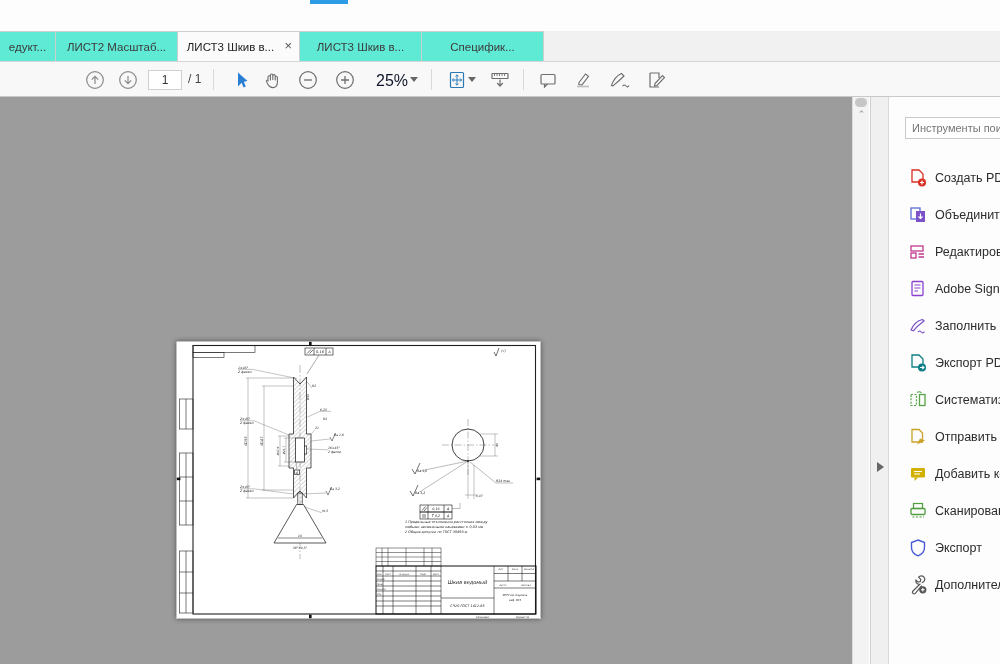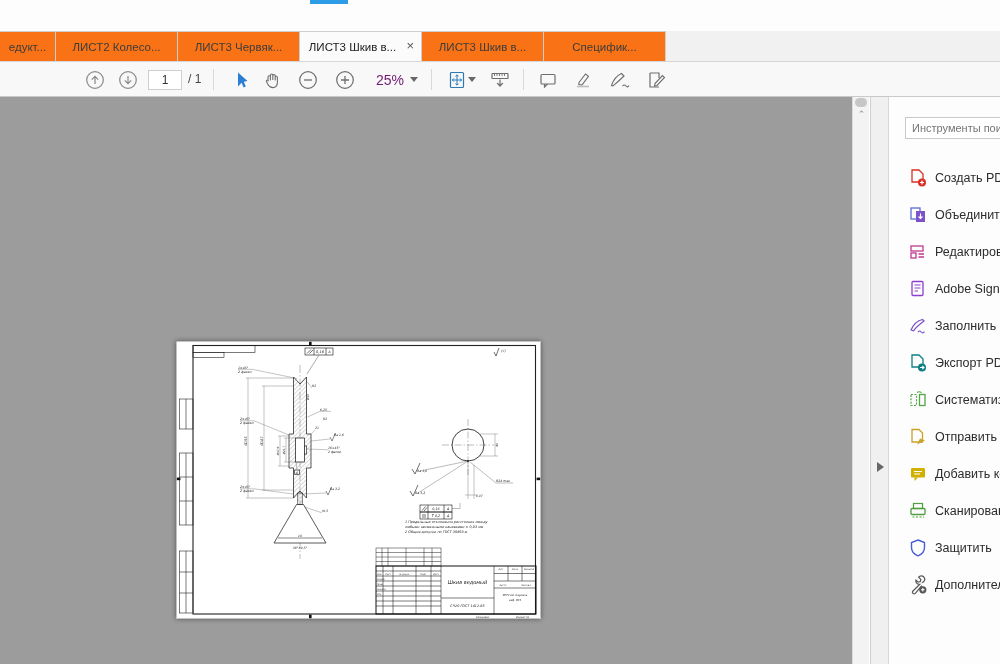--- a/index.html
+++ b/index.html
@@ -5,34 +5,34 @@
   * { margin:0; padding:0; box-sizing:border-box; }
   html,body { width:1000px; height:664px; overflow:hidden; font-family:"Liberation Sans", sans-serif; background:#fff; }
   .app { position:relative; width:1000px; height:664px; background:#fff; }
 
   
   .titlebar { position:absolute; left:0; top:0; width:1000px; height:31px; background:#fdfdfd; }
   .accent-bar { position:absolute; left:310px; top:0; width:38px; height:4px; }
 
   
   .tabbar { position:absolute; left:0; top:31px; width:1000px; height:31px; background:#f1f1f1; border-bottom:1px solid #d6d6d6; display:flex; }
-  .tab { height:30px; border:1px solid #cecece; border-bottom:none; background:#f97316; color:#3c3c3c; font-size:11.5px;
+  .tab { height:30px; border:1px solid #cecece; border-bottom:none; background:#5eead4; color:#3c3c3c; font-size:11.5px;
          display:flex; align-items:center; justify-content:center; white-space:nowrap; overflow:hidden; position:relative; flex:0 0 123px; margin-left:-1px; }
   .tab.partial { flex:0 0 56px; margin-left:0; border-left:none; }
   .tab.active { background:#fbfbfb; color:#222; }
   .tab .close { position:absolute; right:7px; top:7px; font-size:13px; line-height:13px; color:#555; cursor:default; }
   .tab.active .lbl { padding-right:16px; }
 
   
   .toolbar { position:absolute; left:0; top:62px; width:1000px; height:35px; background:#f8f8f8; border-bottom:1px solid #c9c9c9; }
   .tbtn { position:absolute; top:7px; width:22px; height:22px; display:flex; align-items:center; justify-content:center; }
   .tsep { position:absolute; top:7px; width:1px; height:21px; background:#d8d8d8; }
   .page-input { position:absolute; left:148px; top:8px; width:34px; height:20px; border:1px solid #cfcfcf; background:#fff; text-align:center; font-size:12px; color:#333; font-family:"Liberation Sans",sans-serif; }
   .page-total { position:absolute; left:188px; top:10px; font-size:12px; color:#444; }
-  .zoom-val { position:absolute; left:376px; top:10px; font-size:14px; color:#701a75; }
+  .zoom-val { position:absolute; left:376px; top:10px; font-size:16px; color:#0f172a; }
   .caret { width:0; height:0; border-left:4px solid transparent; border-right:4px solid transparent; border-top:5px solid #666; display:inline-block; }
   .caret-abs { position:absolute; top:15px; }
 
   
   .docpane { position:absolute; left:0; top:97px; width:852px; height:567px; background:#9c9c9c; }
   .page { position:absolute; left:176px; top:244px; width:365px; height:278px; background:#fff; box-shadow:0 0 5px rgba(0,0,0,.45); }
 
   .scrollbar { position:absolute; left:852px; top:97px; width:17px; height:567px; background:#f3f3f3; border-left:1px solid #dcdcdc; }
   .sb-thumb { position:absolute; left:2px; top:1px; width:12px; height:9px; background:#c6c6c6; border-radius:5px; }
   .sb-up { position:absolute; left:0; top:12px; width:17px; text-align:center; color:#909090; font-size:9px; }
@@ -57,24 +57,21 @@
 
   <div class="titlebar">
     <div class="accent-bar" style="background:#2e9be6;"></div>
   </div>
 
   <div class="tabbar">
     <div class="tab partial">
         <span class="lbl">едукт...</span>
       </div>
     <div class="tab">
-        <span class="lbl">ЛИСТ2 Колесо...</span>
-      </div>
-    <div class="tab">
-        <span class="lbl">ЛИСТ3 Червяк...</span>
+        <span class="lbl">ЛИСТ2 Масштаб...</span>
       </div>
     <div class="tab active">
       <span class="lbl">ЛИСТ3 Шкив в...</span>
       <span class="close">×</span>
     </div>
     <div class="tab">
         <span class="lbl">ЛИСТ3 Шкив в...</span>
       </div>
     <div class="tab">
         <span class="lbl">Специфик...</span>
@@ -453,21 +450,21 @@
               <rect x="3" y="7.5" width="14" height="6" rx="1" fill="none" stroke="#4f9e3f" stroke-width="1.3"></rect>
               <path d="M4.5 16 H6.5 M8 16 H10 M11.5 16 H13.5 M15 16 H16" stroke="#4f9e3f" stroke-width="1.2"></path>
             </svg></span>
         <span class="tlabel">Сканирование и распознавание</span>
       </div>
 
       <div class="tool-item">
         <span class="ticon"><svg width="20" height="20" viewBox="0 0 20 20">
               <path d="M10,2 L16.5,4.5 V9.5 C16.5,13.5 14,16.3 10,17.8 C6,16.3 3.5,13.5 3.5,9.5 V4.5 Z" fill="none" stroke="#4a5bd4" stroke-width="1.4"></path>
             </svg></span>
-        <span class="tlabel">Защитить</span>
+        <span class="tlabel">Экспорт</span>
       </div>
 
       <div class="tool-item">
         <span class="ticon"><svg width="20" height="20" viewBox="0 0 20 20">
               <path d="M13.8,7.6 a3.4,3.4 0 1 0 -3.2,-5.4 l2.2,2.2 -0.5,2.2 -2.2,0.5 -2.1,-2.1 a3.4,3.4 0 0 0 3.6,4.4 L5,16 a1.6,1.6 0 0 0 2.3,2.3 l6.5,-7.7" fill="none" stroke="#555" stroke-width="1.2"></path>
               <circle cx="14.8" cy="14.8" r="3.6" fill="#555"></circle>
               <path d="M14.8 13 V16.6 M13 14.8 H16.6" stroke="#fff" stroke-width="1.1"></path>
             </svg></span>
         <span class="tlabel">Дополнительные инструменты</span>
       </div>

